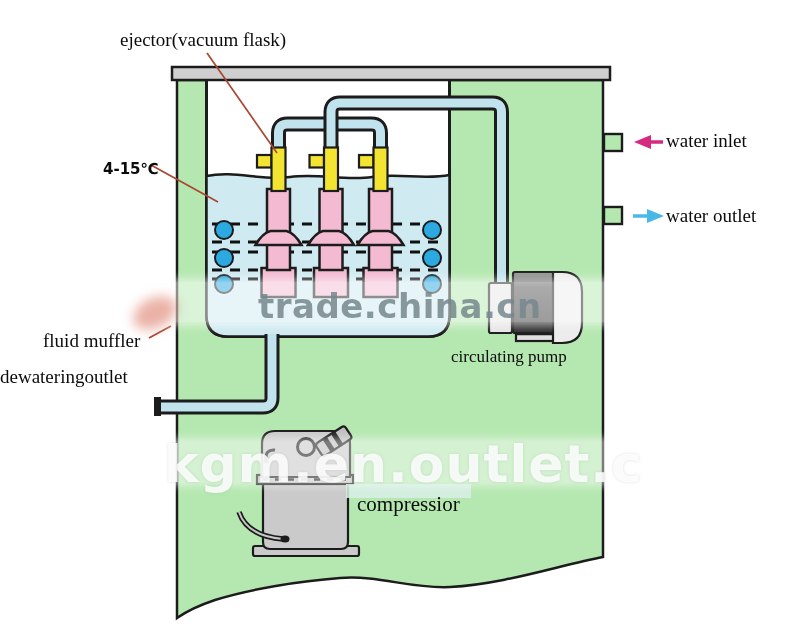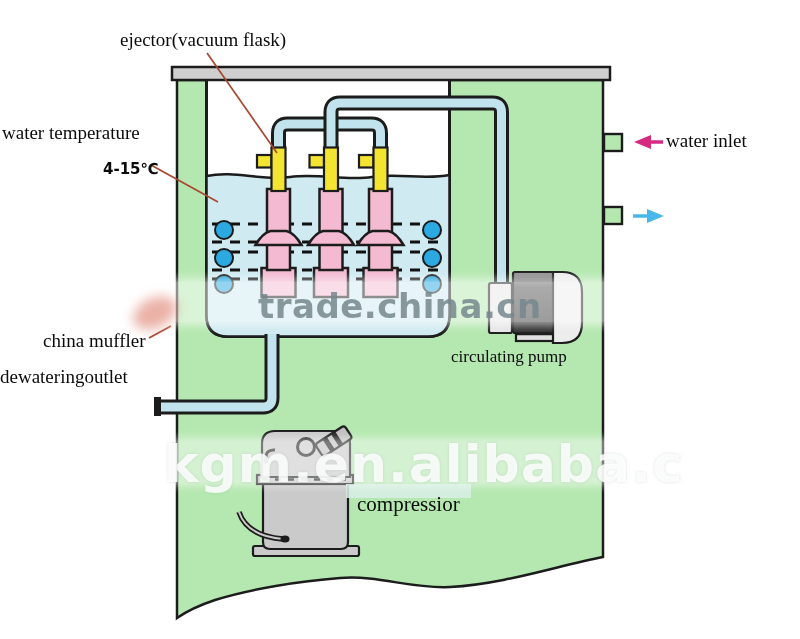--- a/index.html
+++ b/index.html
@@ -146,24 +146,24 @@
 
     <line class="ptr" x1="207" y1="53" x2="277" y2="153"></line>
     <line class="ptr" x1="151" y1="165" x2="218" y2="202"></line>
     <line class="ptr" x1="149" y1="338" x2="171" y2="326"></line>
   </svg>
 
   <div class="wm-bar" style="top:282px"></div>
   <div class="smudge"></div>
   <div class="wm-mid-text">trade.china.cn</div>
   <div class="wm-bar" style="top:442px;background:rgba(255,255,255,.42)"></div>
-  <div class="wm-low-text">kgm.en.alibaba.c</div>
+  <div class="wm-low-text">kgm.en.outlet.c</div>
 
   <div class="lbl" style="left:120px;top:29px;font-size:19px">ejector(vacuum flask)</div>
-  <div class="lbl" style="left:2px;top:122px;font-size:19px">water temperature</div>
   <div class="lbl-sm" style="left:103px;top:146px">4-15℃</div>
-  <div class="lbl" style="left:43px;top:330px;font-size:19px">china muffler</div>
+  <div class="lbl" style="left:43px;top:330px;font-size:19px">fluid muffler</div>
   <div class="lbl" style="left:0px;top:366px;font-size:19px">dewateringoutlet</div>
   <div class="lbl" style="left:451px;top:347px;font-size:17px">circulating pump</div>
   <div class="lbl" style="left:357px;top:492px;font-size:21px">compressior</div>
   <div class="lbl" style="left:666px;top:130px;font-size:19px">water inlet</div>
+  <div class="lbl" style="left:666px;top:205px;font-size:19px">water outlet</div>
 
 </div>
 
 </body></html>

